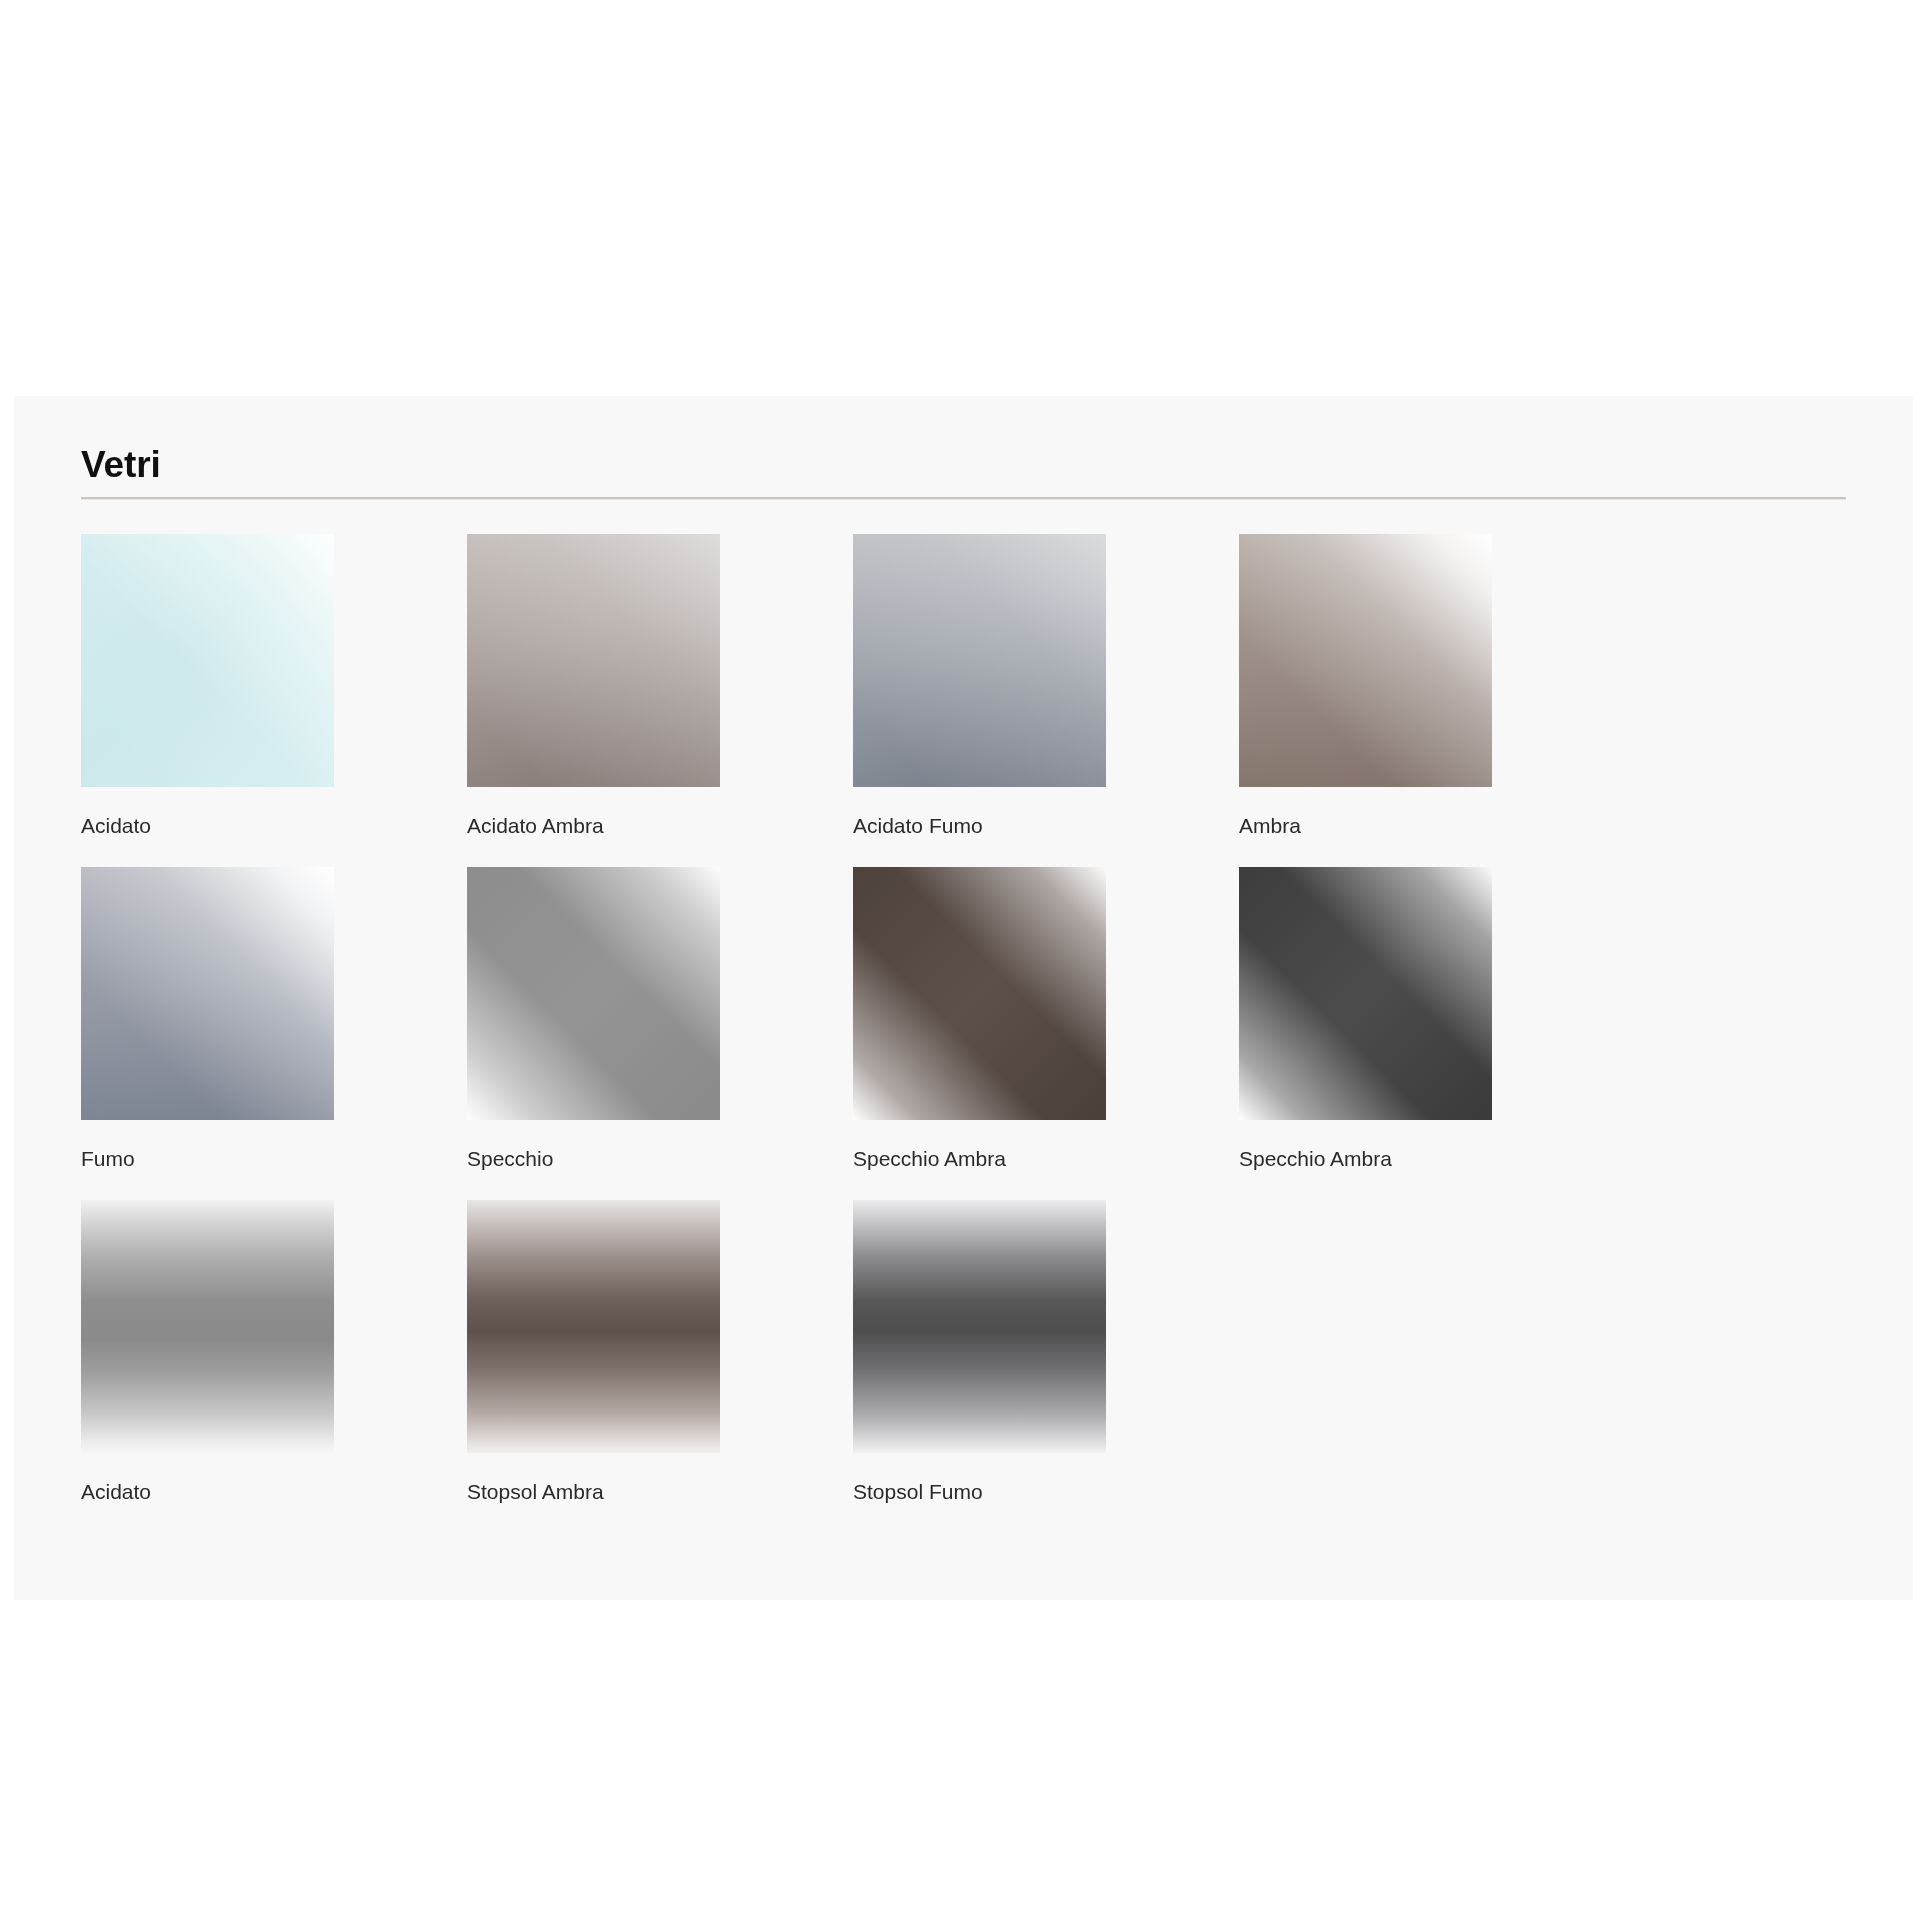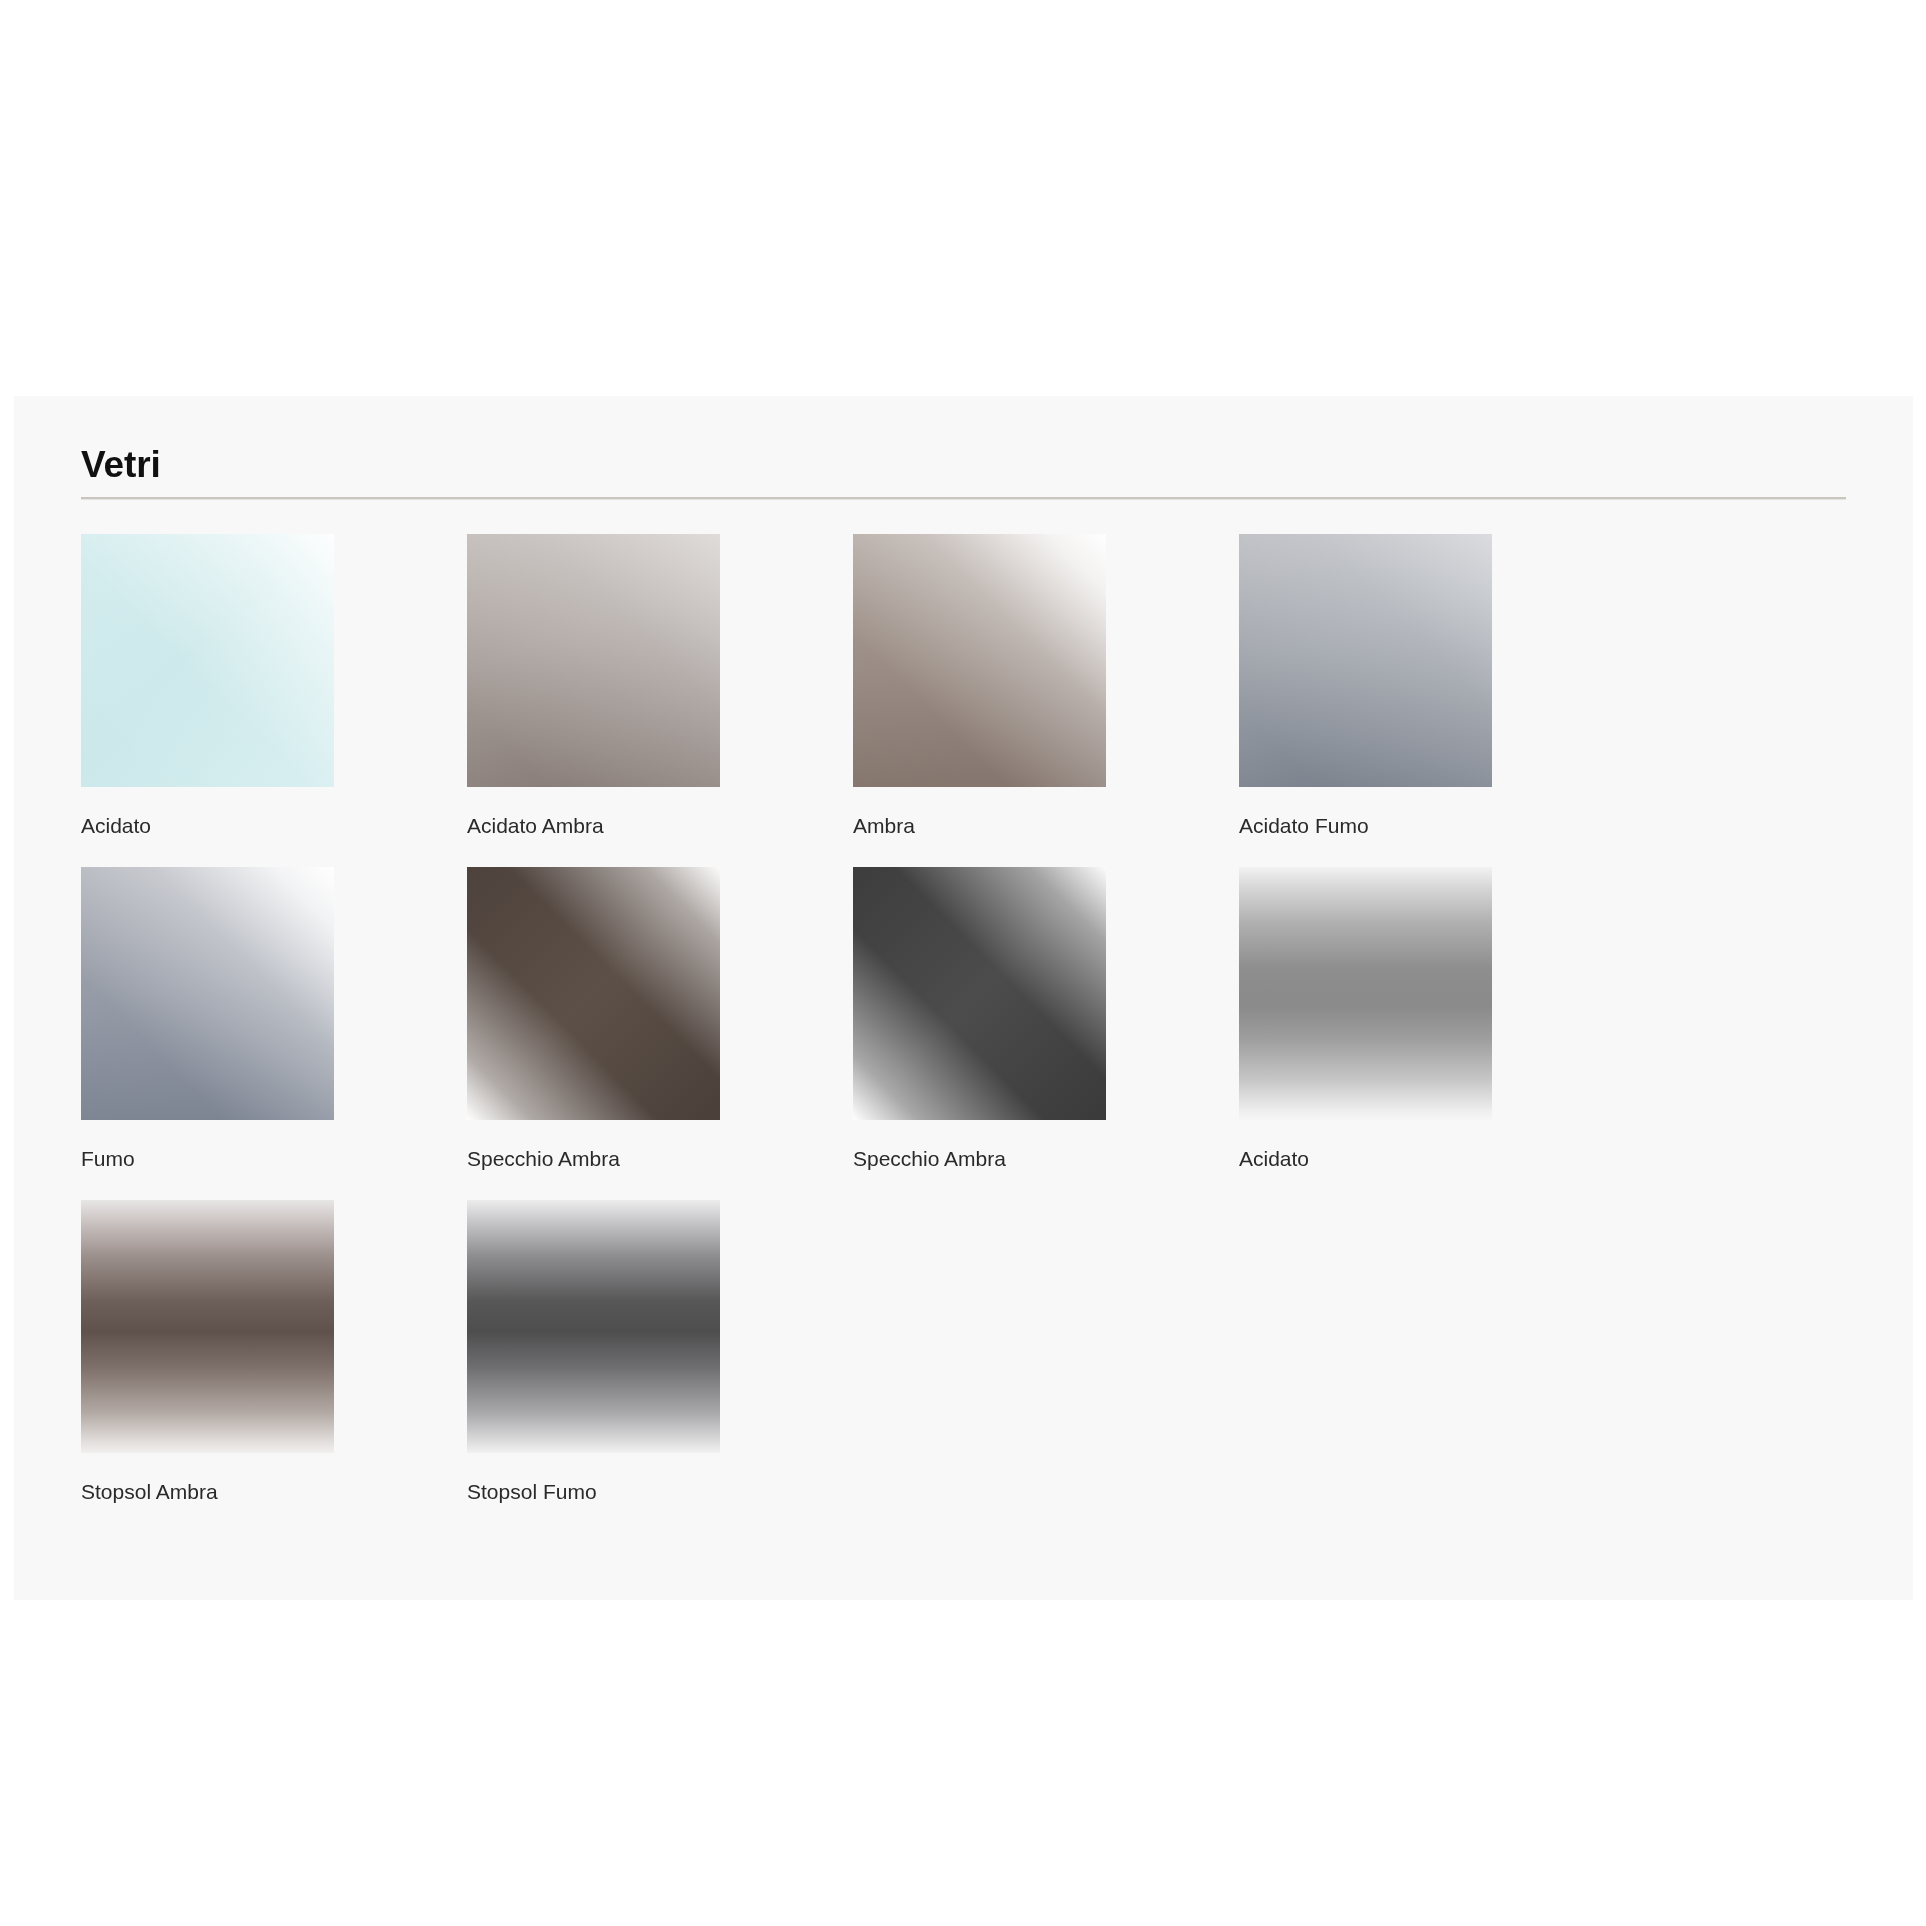--- a/index.html
+++ b/index.html
@@ -244,32 +244,36 @@
       <div class="swatch-grid">
           <div class="swatch-cell">
             <div class="swatch-chip g-acidato"></div>
             <span class="swatch-label">Acidato</span>
           </div>
           <div class="swatch-cell">
             <div class="swatch-chip g-acidato-ambra"></div>
             <span class="swatch-label">Acidato Ambra</span>
           </div>
           <div class="swatch-cell">
+            <div class="swatch-chip g-acidato-fumo"></div>
+            <span class="swatch-label">Acidato Fumo</span>
+          </div>
+          <div class="swatch-cell">
             <div class="swatch-chip g-ambra"></div>
             <span class="swatch-label">Ambra</span>
           </div>
           <div class="swatch-cell">
-            <div class="swatch-chip g-acidato-fumo"></div>
-            <span class="swatch-label">Acidato Fumo</span>
-          </div>
-          <div class="swatch-cell">
             <div class="swatch-chip g-fumo"></div>
             <span class="swatch-label">Fumo</span>
           </div>
           <div class="swatch-cell">
+            <div class="swatch-chip g-specchio"></div>
+            <span class="swatch-label">Specchio</span>
+          </div>
+          <div class="swatch-cell">
             <div class="swatch-chip g-specchio-ambra"></div>
             <span class="swatch-label">Specchio Ambra</span>
           </div>
           <div class="swatch-cell">
             <div class="swatch-chip g-specchio-fumo"></div>
             <span class="swatch-label">Specchio Ambra</span>
           </div>
           <div class="swatch-cell">
             <div class="swatch-chip g-stopsol"></div>
             <span class="swatch-label">Acidato</span>

